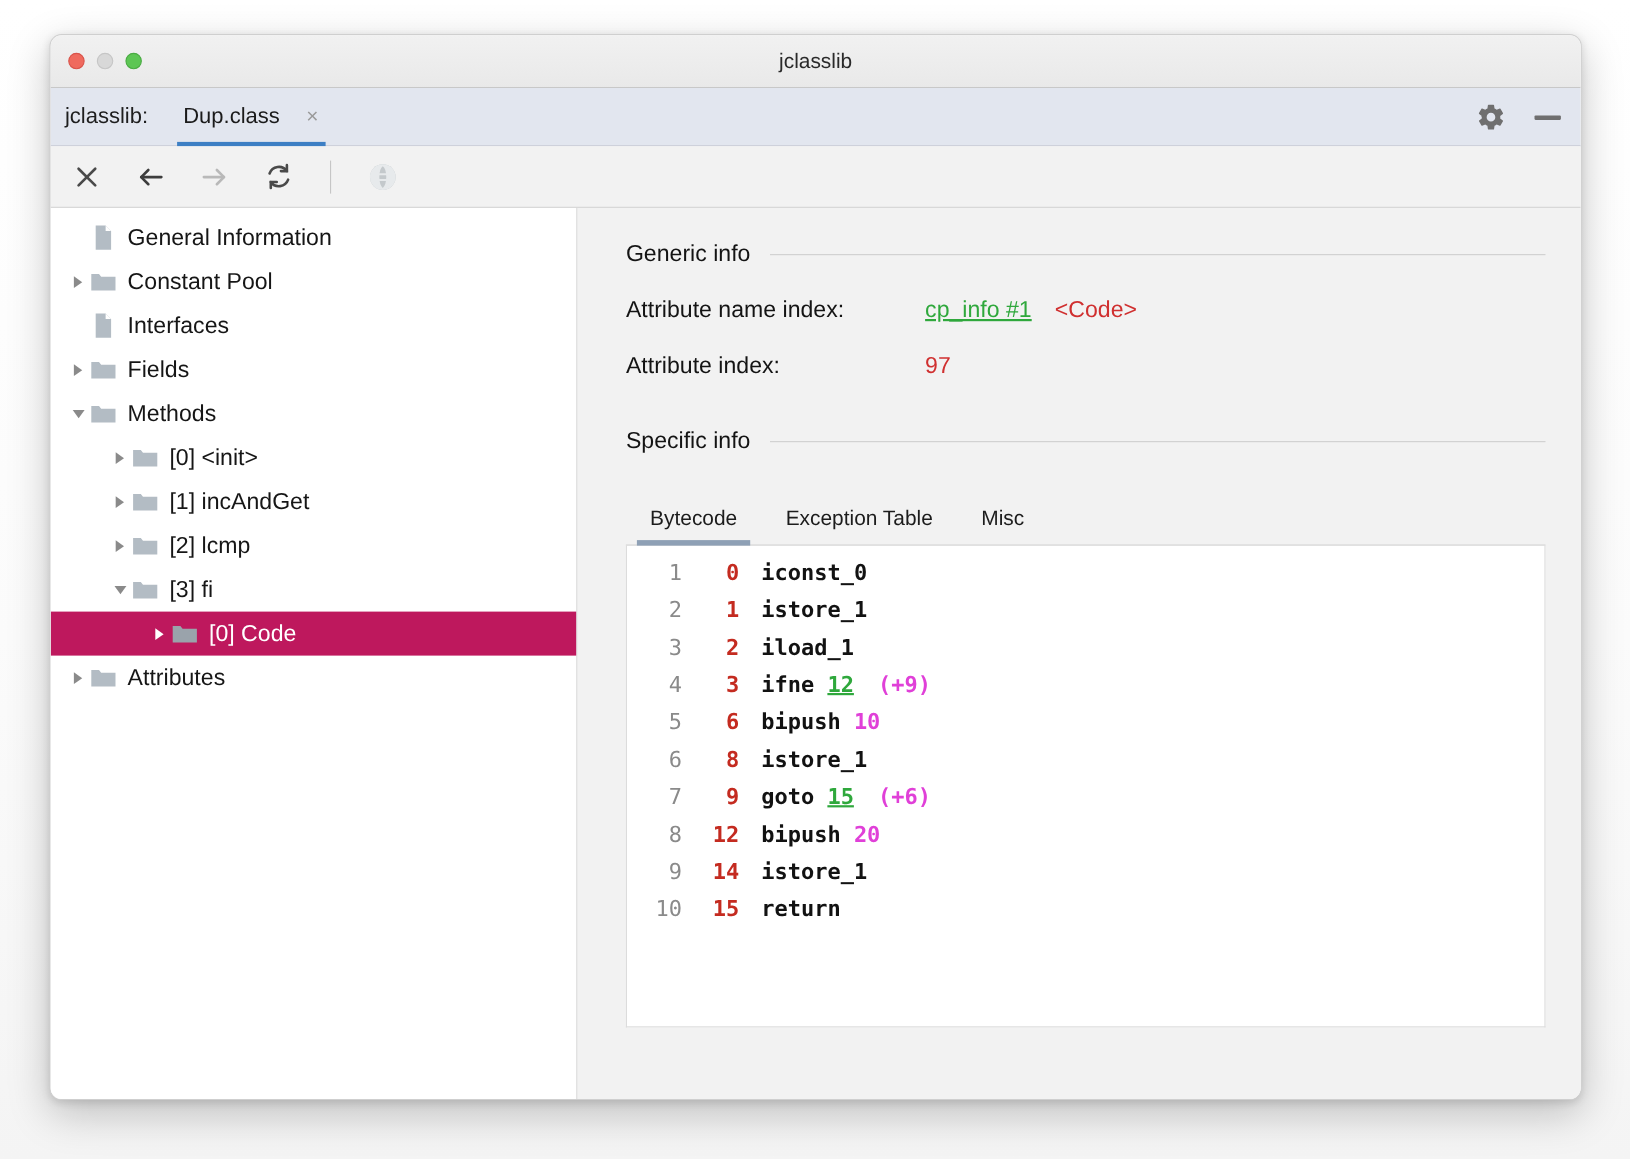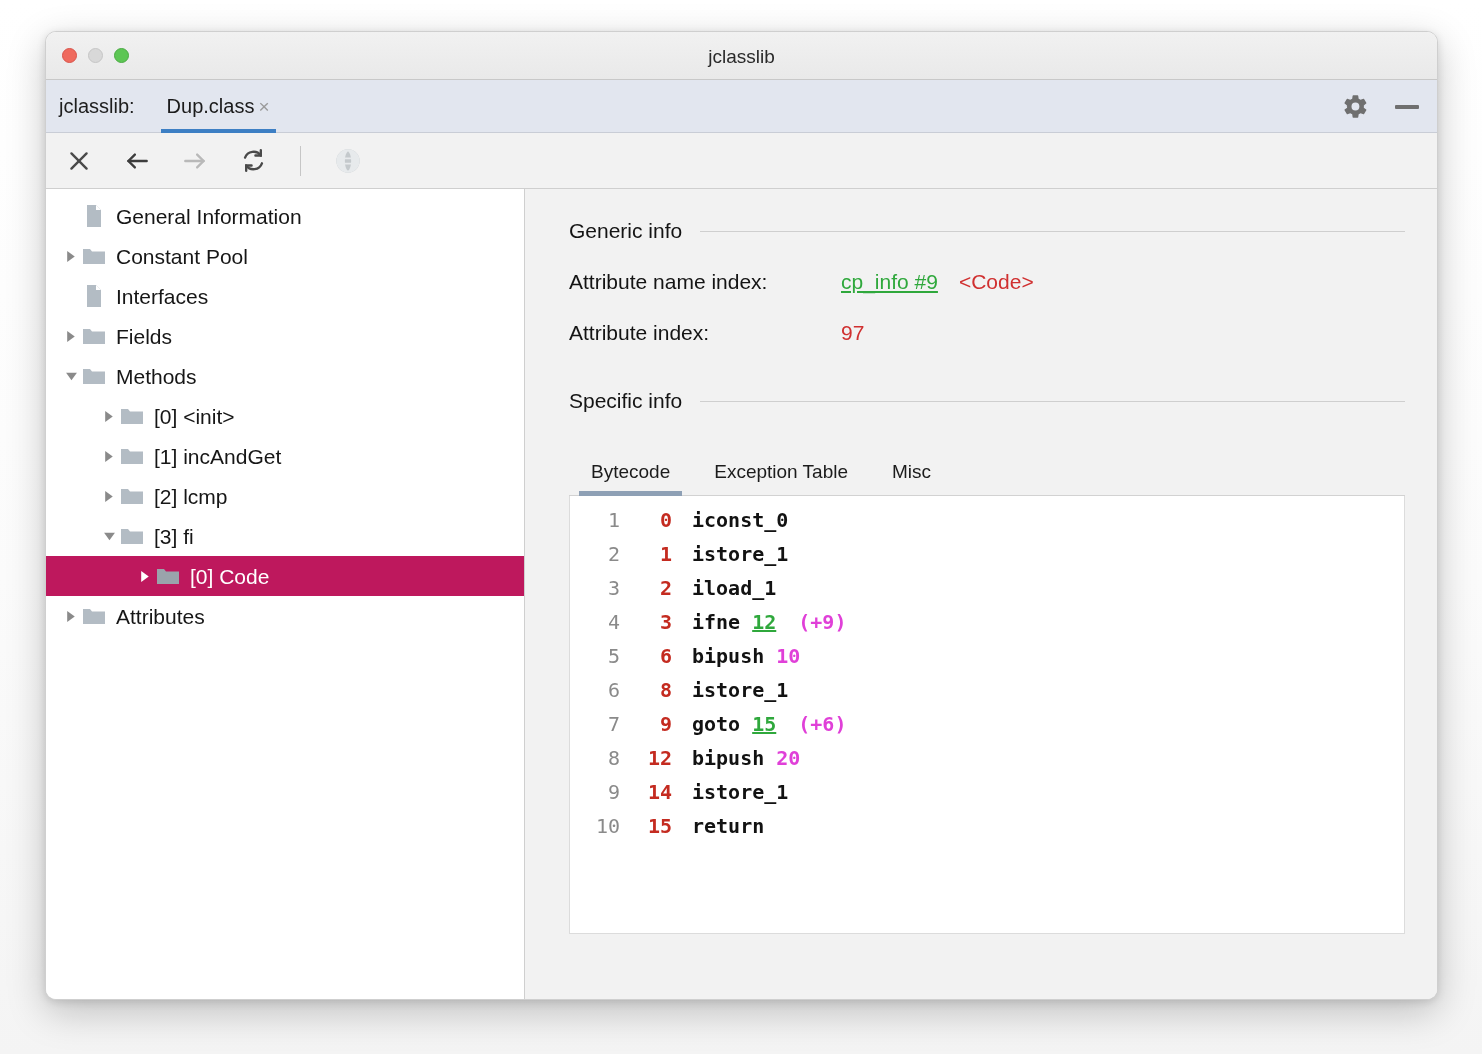--- a/index.html
+++ b/index.html
@@ -81,21 +81,21 @@
     font-size: 20px;
     color: #1e1e1e;
     white-space: nowrap;
   }
   .tab {
     position: relative;
     margin-left: 26px;
     height: 53px;
     display: flex;
     align-items: center;
-    gap: 4px;
+    gap: 24px;
     padding: 0 6px;
     cursor: default;
   }
   .tab-label {
     font-size: 20px;
     color: #1b1b1b;
     white-space: nowrap;
   }
   .tab-close {
     font-size: 19px;
@@ -565,21 +565,21 @@
 
       <div class="detail">
 
         <div class="section-head">
           <span class="section-title">Generic info</span>
           <span class="section-rule"></span>
         </div>
 
         <div class="kv">
           <span class="kv-key">Attribute name index:</span>
-          <span class="kv-link">cp_info #9</span>
+          <span class="kv-link">cp_info #1</span>
           <span class="kv-red">&lt;Code&gt;</span>
         </div>
 
         <div class="kv">
           <span class="kv-key">Attribute index:</span>
           <span class="kv-red solo">97</span>
         </div>
 
         <div class="section-head" style="margin-top:44px">
           <span class="section-title">Specific info</span>

